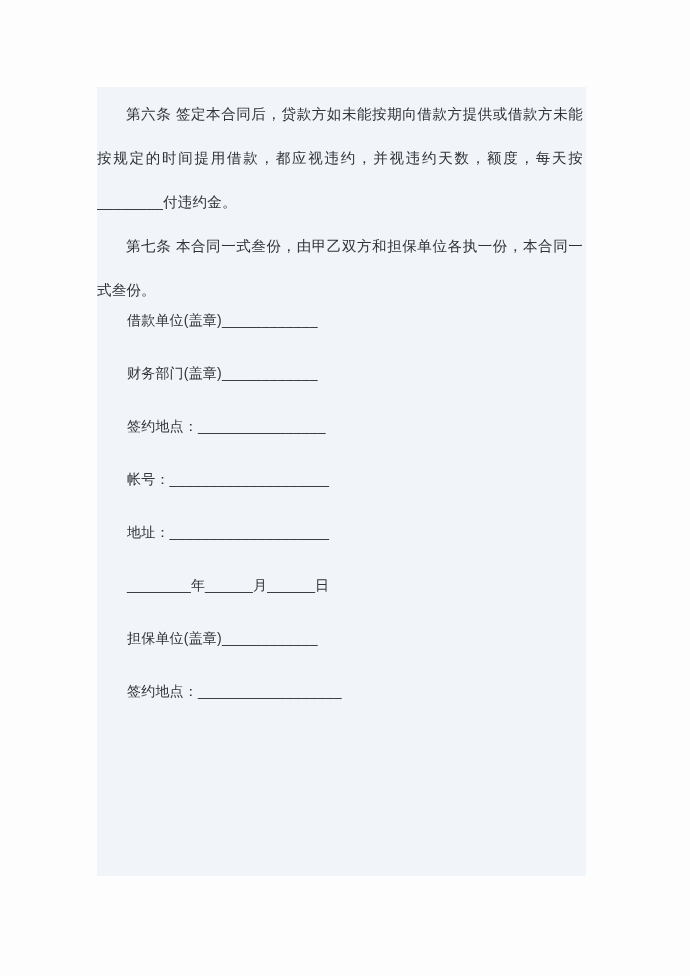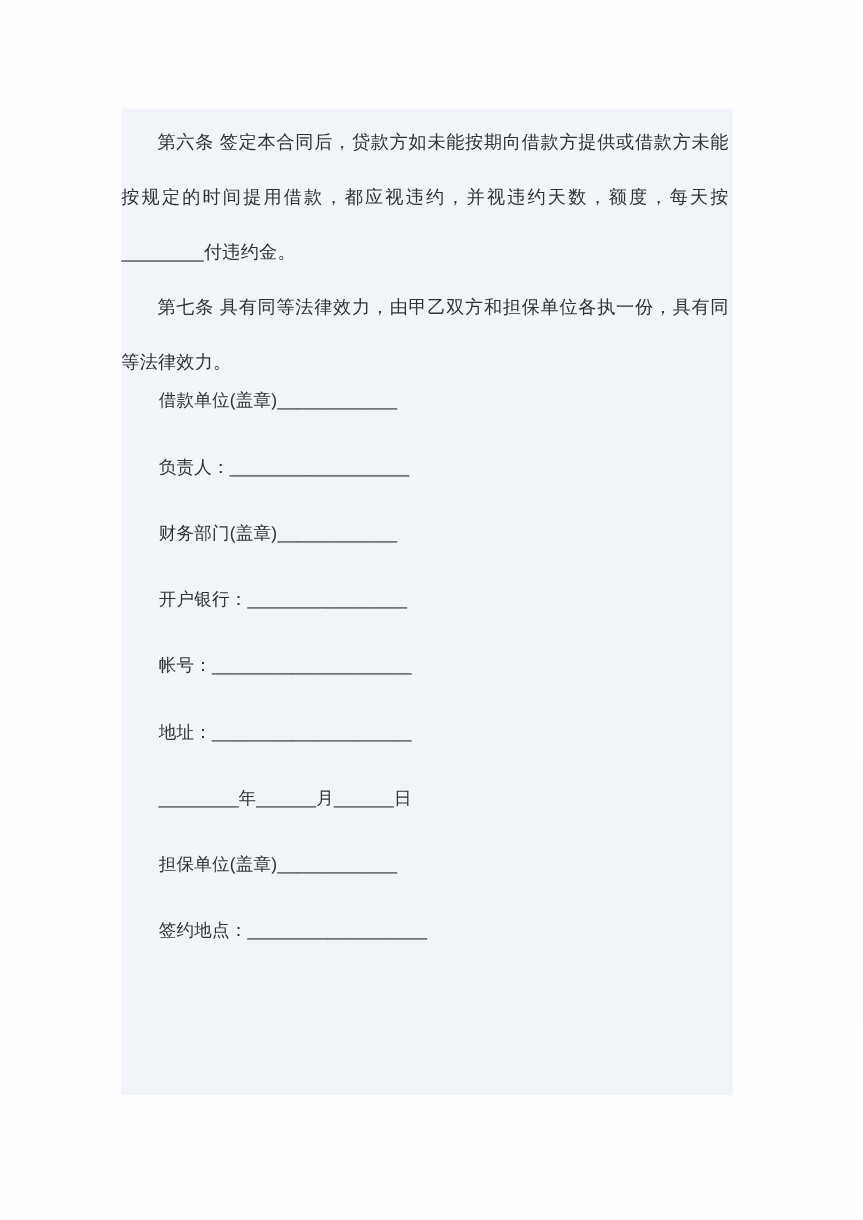--- a/index.html
+++ b/index.html
@@ -78,27 +78,26 @@
 </head>
 <body>
 
 <div id="page">
 
   <div id="content-block">
     <div class="doc-inner">
 
       <p class="para para-1">第六条 签定本合同后，贷款方如未能按期向借款方提供或借款方未能按规定的时间提用借款，都应视违约，并视违约天数，额度，每天按________付违约金。</p>
 
-      <p class="para para-2">第七条 具有同等法律效力，由甲乙双方和担保单位各执一份，具有同等法律效力。</p>
+      <p class="para para-2">第七条 本合同一式叁份，由甲乙双方和担保单位各执一份，本合同一式叁份。</p>
 
       <div class="sig-list">
         <div class="sig-line">借款单位(盖章)____________</div>
-        <div class="sig-line">负责人：__________________</div>
         <div class="sig-line">财务部门(盖章)____________</div>
-        <div class="sig-line">开户银行：________________</div>
+        <div class="sig-line">签约地点：________________</div>
         <div class="sig-line">帐号：____________________</div>
         <div class="sig-line">地址：____________________</div>
         <div class="sig-line">________年______月______日</div>
         <div class="sig-line">担保单位(盖章)____________</div>
         <div class="sig-line">签约地点：__________________</div>
       </div>
 
     </div>
   </div>
 

